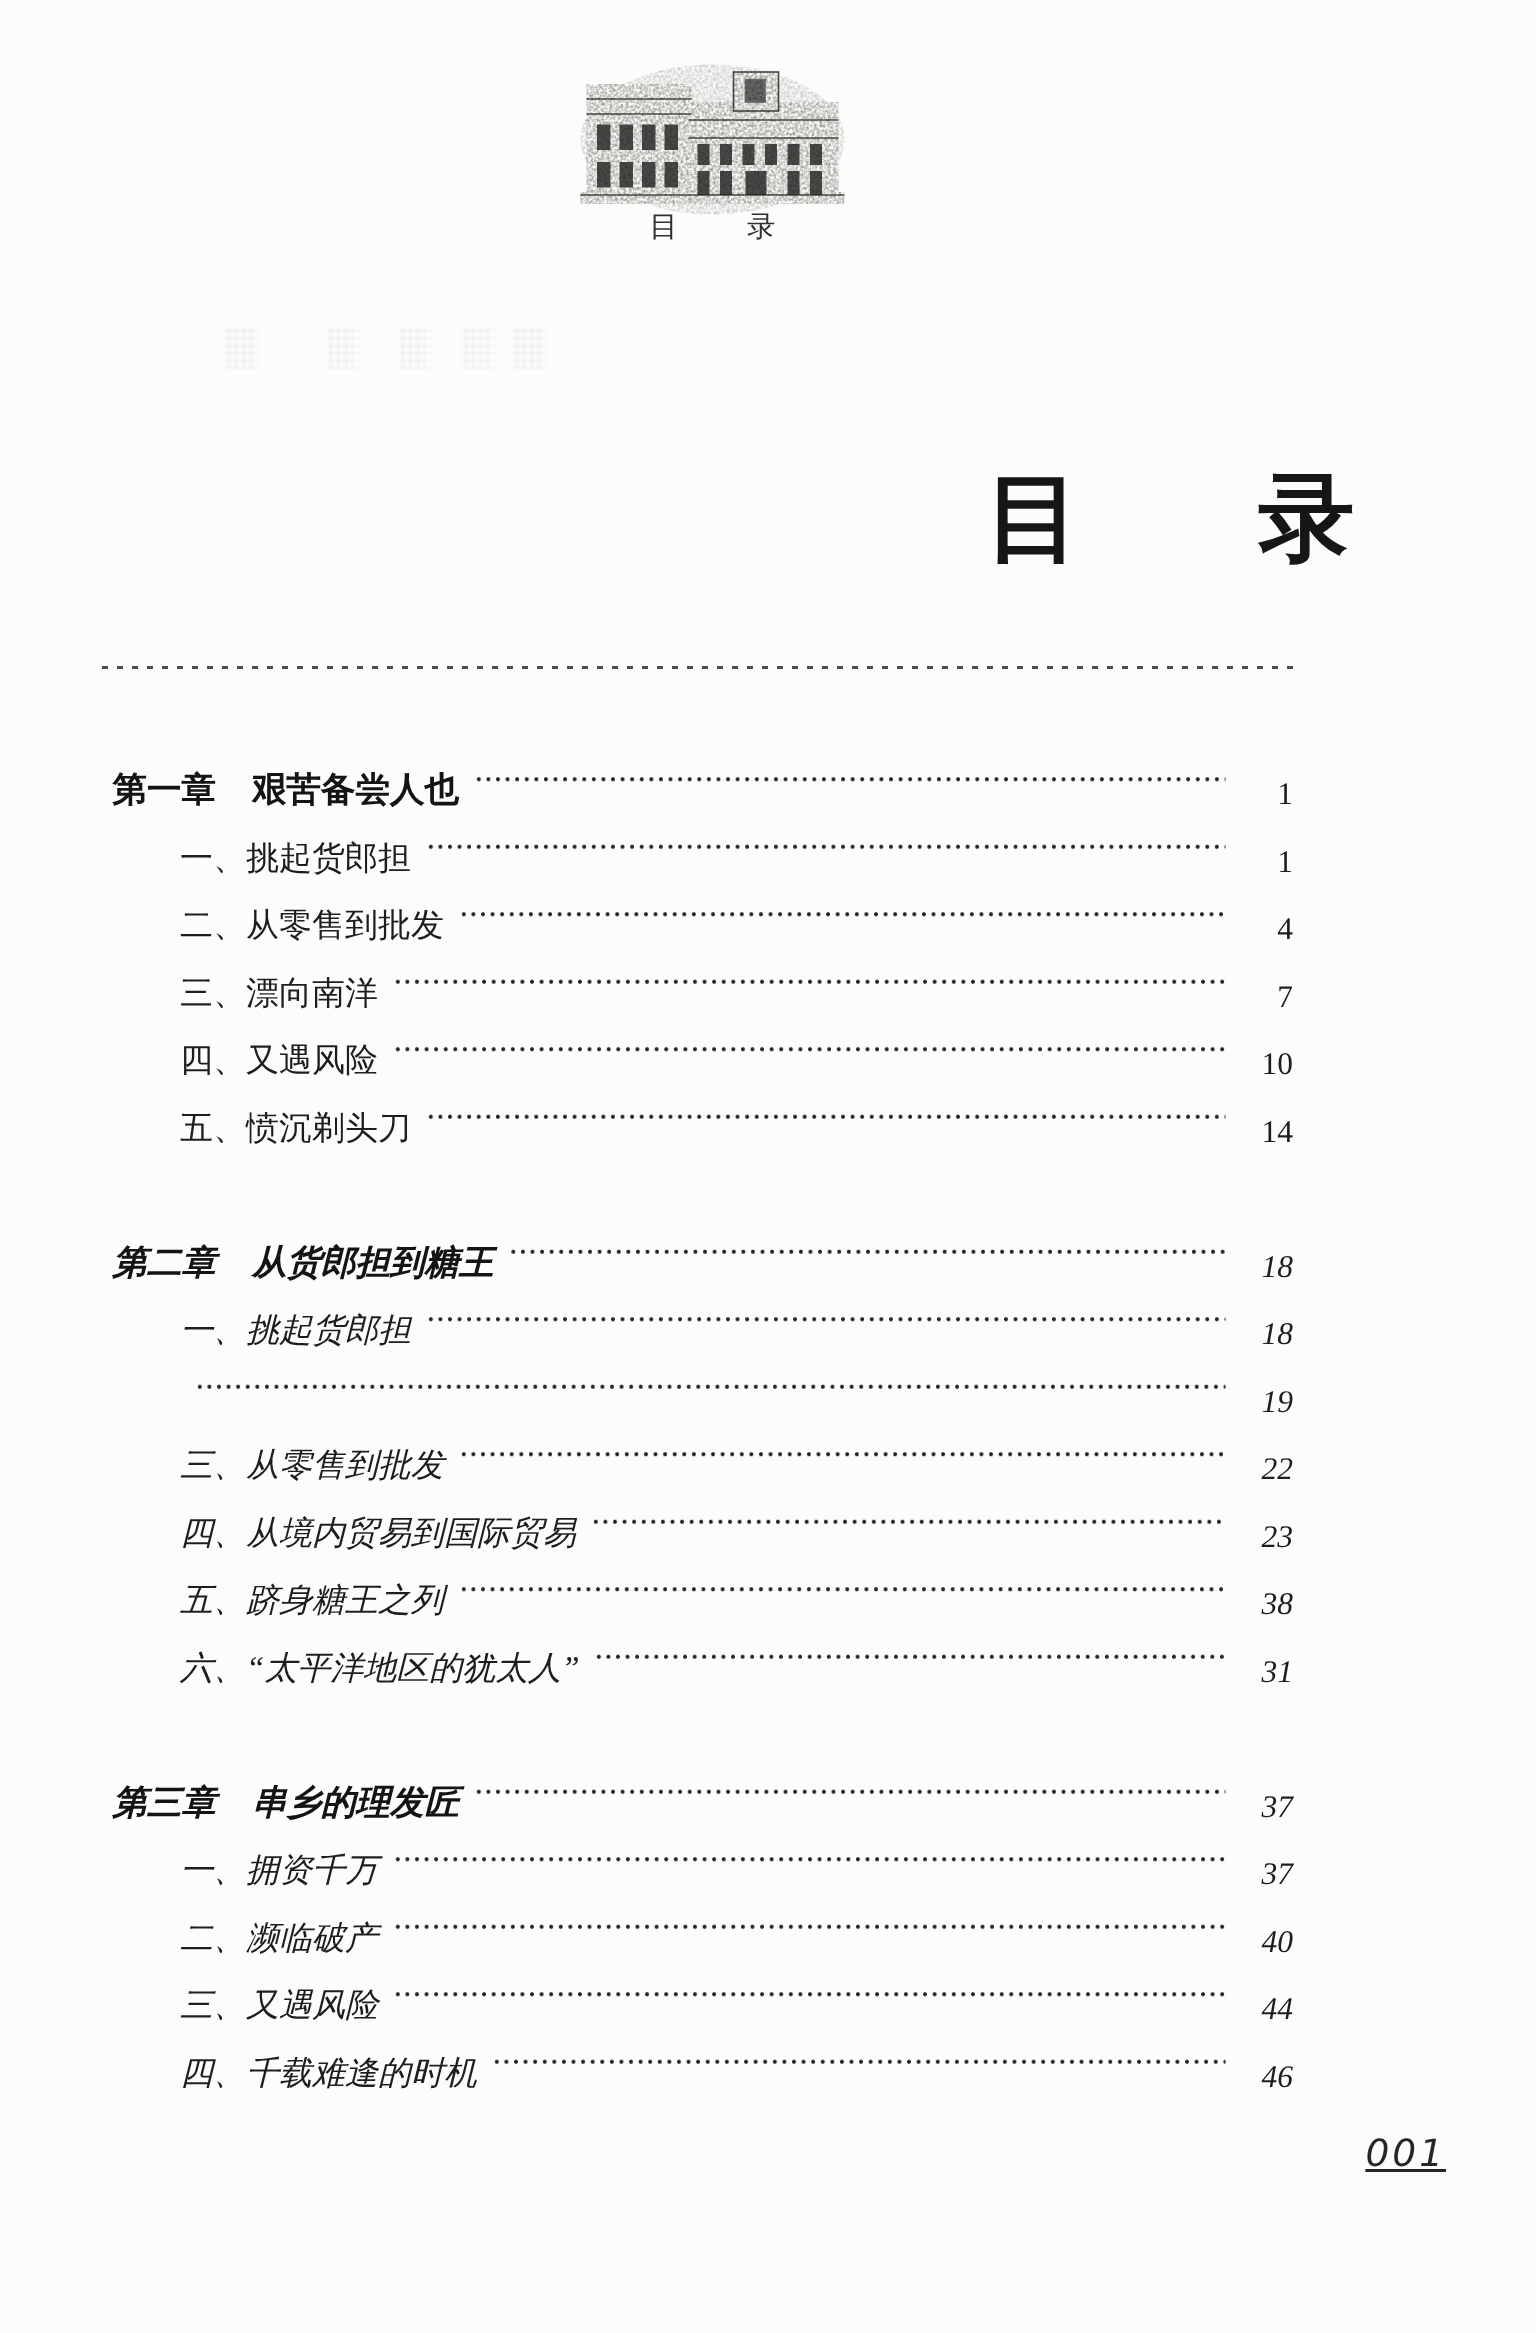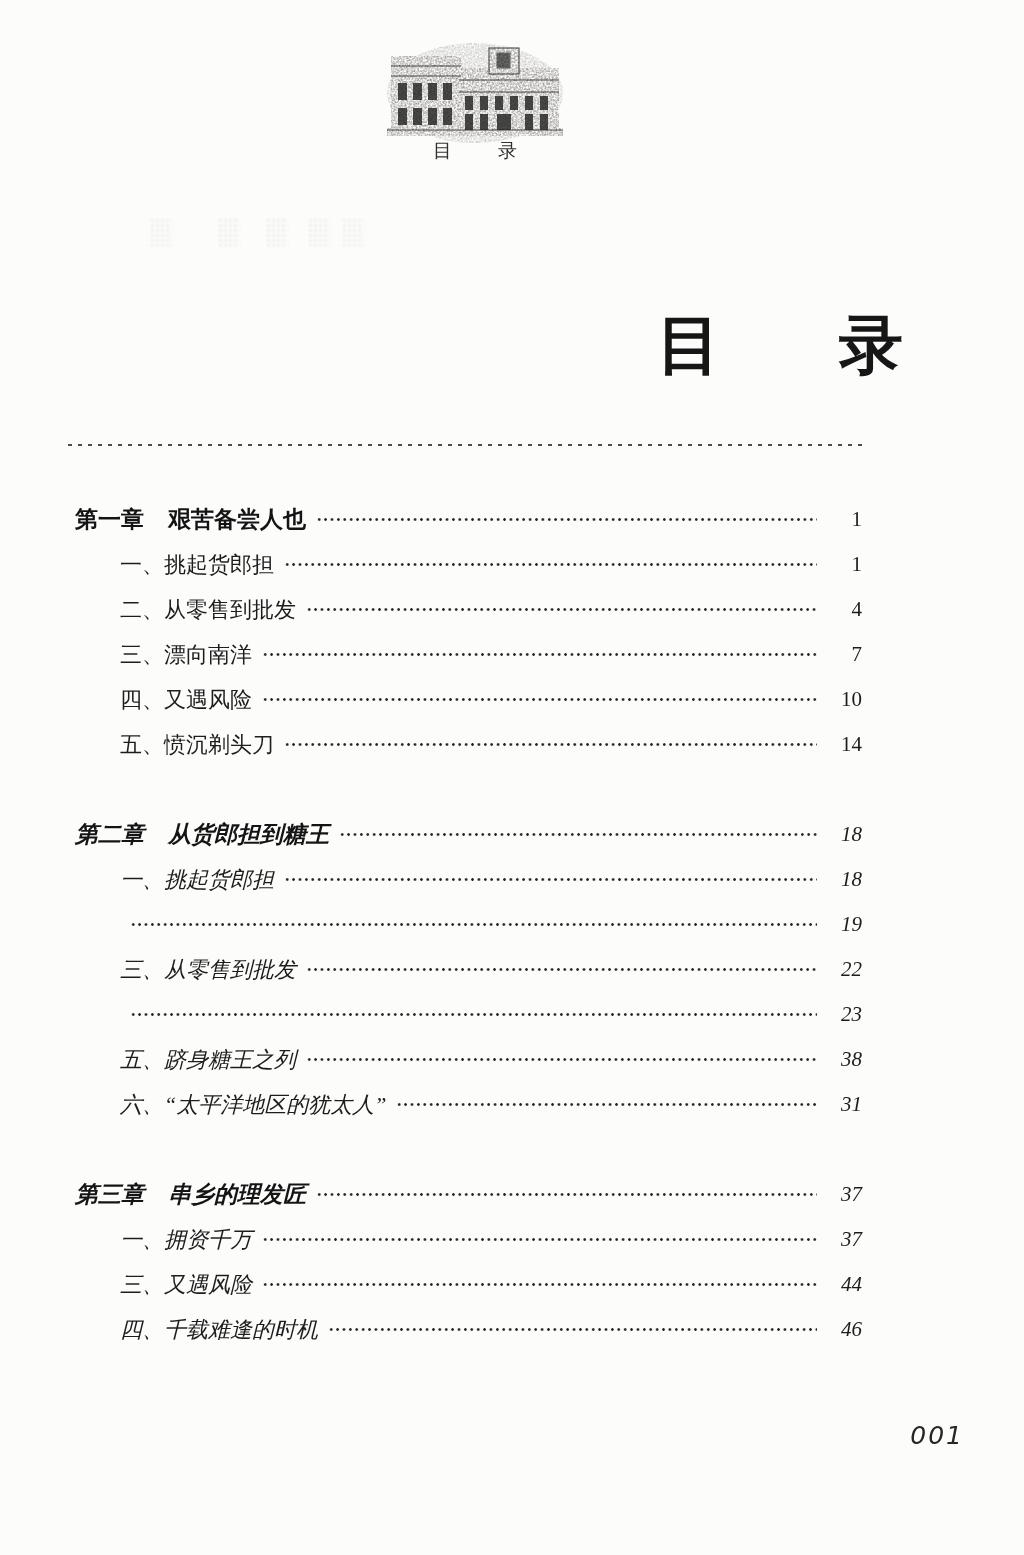--- a/index.html
+++ b/index.html
@@ -39,21 +39,21 @@
 
   
   .divider{
     position:absolute;left:68px;top:444px;width:794px;height:2px;
     background:repeating-linear-gradient(90deg,#4c4c4c 0 4px,transparent 4px 10px);
   }
 
   
   .toc{position:absolute;left:75px;top:497px;width:787px;}
   .chapter-block + .chapter-block{margin-top:45px;font-style:italic;}
-  .row{display:flex;align-items:center;height:45px;white-space:nowrap;}
+  .row{display:flex;align-items:flex-end;height:45px;white-space:nowrap;}
   .row.chapter{
     font-family:"Liberation Sans", sans-serif;
     font-weight:700;font-size:23px;color:#141414;
   }
   .row.section{font-size:22px;padding-left:45px;color:#1d1d1d;}
   .chapter-label{margin-right:24px;}
   .leader{
     flex:1;height:45px;margin-left:10px;margin-right:9px;
     background-image:radial-gradient(circle,#262626 1.15px,transparent 1.5px);
     background-size:6.4px 45px;background-position:0 center;background-repeat:repeat-x;
@@ -61,21 +61,21 @@
   .pagenum{
     min-width:36px;text-align:right;
     font-family:"Liberation Serif", serif;font-weight:400;
     font-size:21px;color:#1d1d1d;
   }
 
   
   .folio{
     position:absolute;top:1421px;right:60px;
     font-family:"DejaVu Sans", sans-serif;font-style:italic;
-    font-size:25px;letter-spacing:2px;color:#262626;
+    font-size:25px;letter-spacing:2px;color:#262626;text-decoration:underline;
   }
 </style>
 </head>
 <body>
 
 <div class="page">
 
   <div class="sketch">
     <svg viewBox="0 0 180 110" xmlns="http://www.w3.org/2000/svg">
       <defs>
@@ -194,20 +194,21 @@
       <div class="row section">
         <span class="leader"></span>
         <span class="pagenum">19</span>
       </div>
       <div class="row section">
         <span>三、从零售到批发</span>
         <span class="leader"></span>
         <span class="pagenum">22</span>
       </div>
       <div class="row section">
+        <span>四、从境内贸易到国际贸易</span>
         <span class="leader"></span>
         <span class="pagenum">23</span>
       </div>
       <div class="row section">
         <span>五、跻身糖王之列</span>
         <span class="leader"></span>
         <span class="pagenum">38</span>
       </div>
       <div class="row section">
         <span>六、“太平洋地区的犹太人”</span>
@@ -222,20 +223,25 @@
         <span>串乡的理发匠</span>
         <span class="leader"></span>
         <span class="pagenum">37</span>
       </div>
       <div class="row section">
         <span>一、拥资千万</span>
         <span class="leader"></span>
         <span class="pagenum">37</span>
       </div>
       <div class="row section">
+        <span>二、濒临破产</span>
+        <span class="leader"></span>
+        <span class="pagenum">40</span>
+      </div>
+      <div class="row section">
         <span>三、又遇风险</span>
         <span class="leader"></span>
         <span class="pagenum">44</span>
       </div>
       <div class="row section">
         <span>四、千载难逢的时机</span>
         <span class="leader"></span>
         <span class="pagenum">46</span>
       </div>
     </div>

